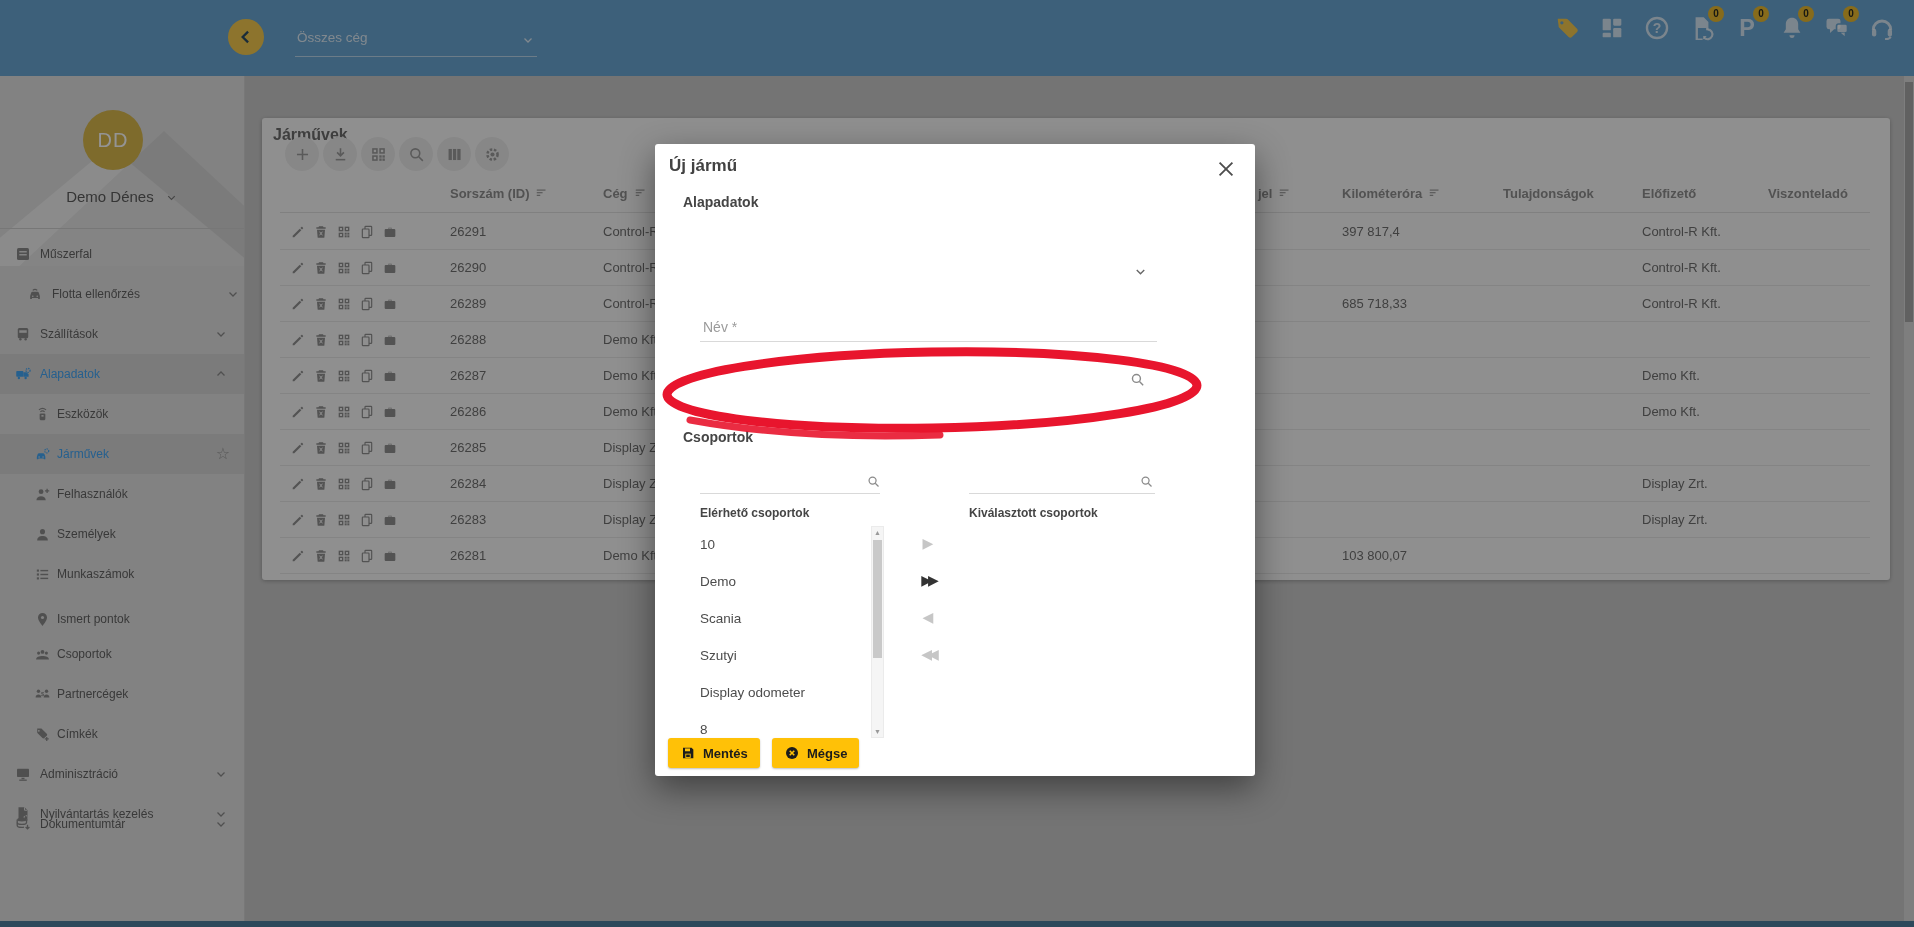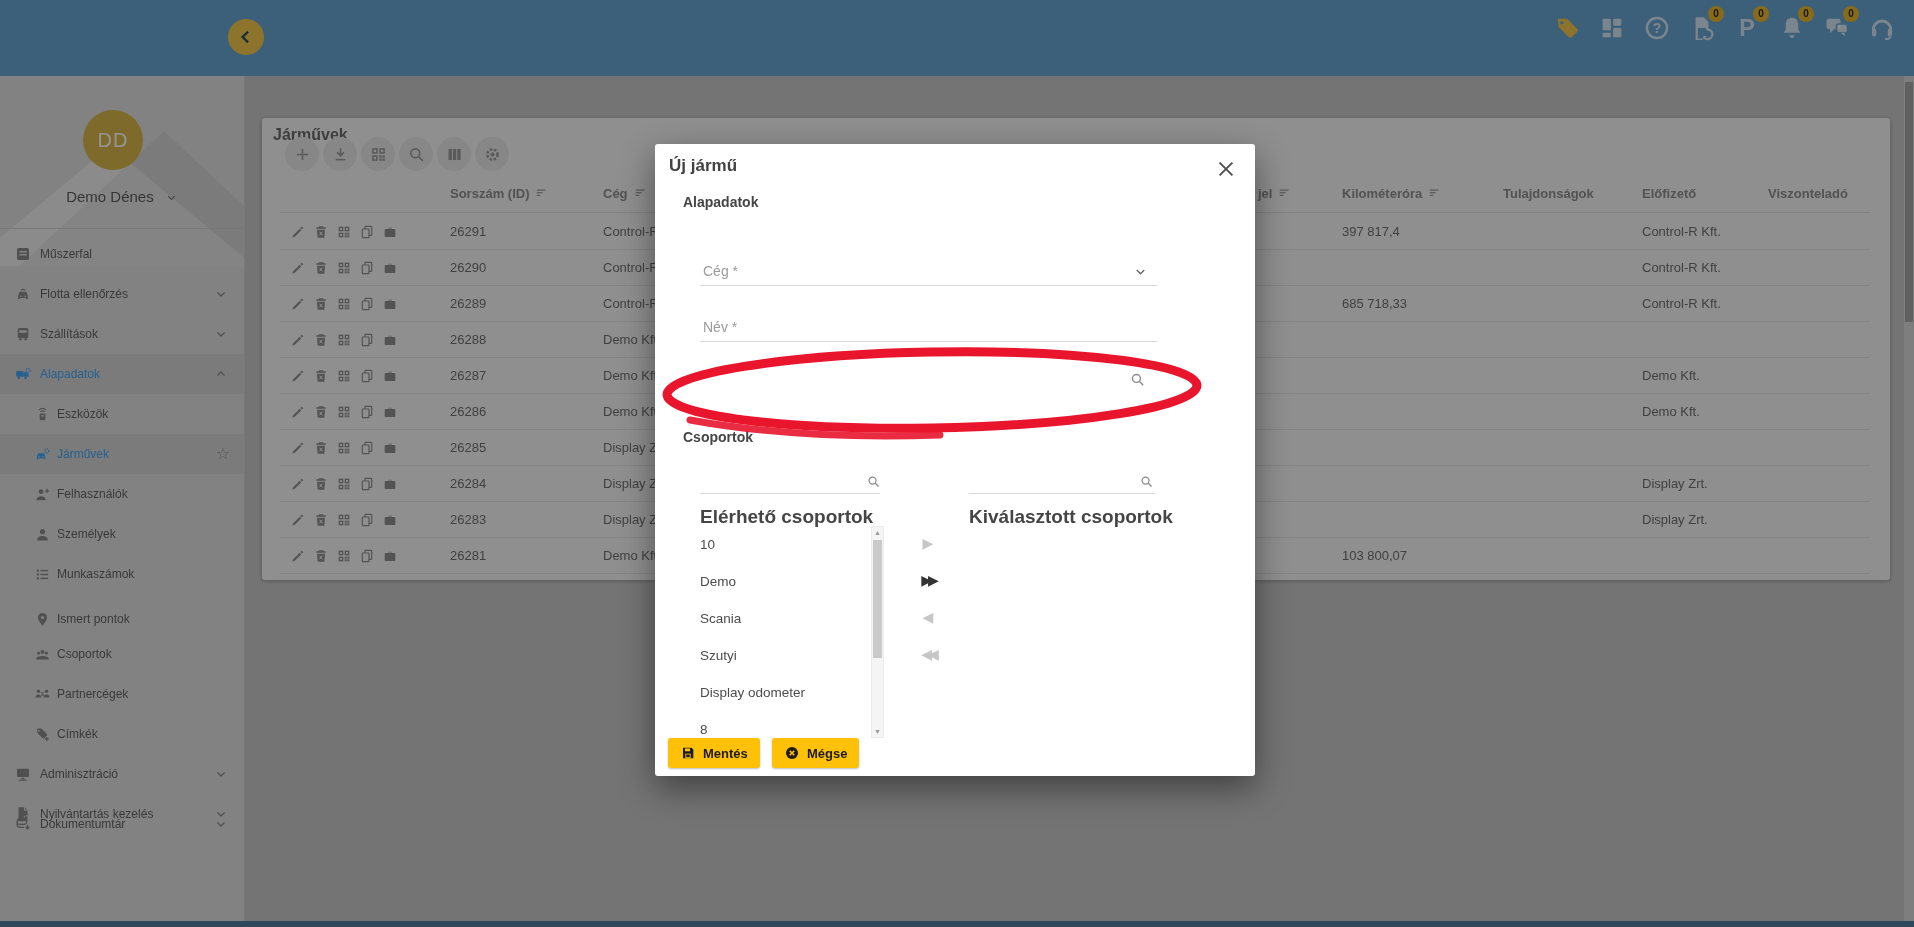--- a/index.html
+++ b/index.html
@@ -89,21 +89,21 @@
     font-size:14px;color:#444;background:transparent;outline:none;padding:0 3px;font-family:inherit}
   .fld::placeholder{color:#9b9b9b;opacity:1}
   .f-ceg{top:112px}.f-nev{top:168px}.f-jarmu{top:224px}
   .fld-chev{position:absolute;left:478px;top:120px;width:15px;height:15px;color:#666;cursor:pointer}
   .fld-search{position:absolute;left:474px;top:227px;width:17px;height:17px;color:#8a8a8a}
   .msearch{position:absolute;height:24px;border:none;border-bottom:1px solid #d9d9d9;background:transparent;
     outline:none;font-size:13px;color:#444;top:326px;font-family:inherit;padding:0 2px}
   .ms-left{left:45px;width:180px}.ms-right{left:314px;width:186px}
   .msq{position:absolute;top:330px;width:15px;height:15px;color:#8a8a8a}
   .msq-left{left:211px}.msq-right{left:484px}
-  .ltitle{position:absolute;top:362px;font-size:19px;font-weight:bold;color:#454545;white-space:nowrap}
+  .ltitle{position:absolute;top:362px;font-size:12px;font-weight:bold;color:#454545;white-space:nowrap}
   .lt-av{left:45px}.lt-sel{left:314px}
   #avail-list{position:absolute;left:45px;top:382px;width:165px;height:208px;overflow:hidden}
   .litem{height:37px;line-height:37px;font-size:13.5px;color:#4c4c4c;cursor:pointer}
   .sbar{position:absolute;left:216px;top:382px;width:13px;height:212px;background:#f5f5f5;border:1px solid #ebebeb}
   .sbar .sarr{position:absolute;left:0;width:11px;text-align:center;font-size:7px;color:#999;cursor:pointer}
   .sa-up{top:2px}.sa-dn{bottom:2px}
   .sbar .thumb2{position:absolute;left:1px;top:13px;width:9px;height:118px;background:#c9c9c9;cursor:pointer}
   .tarrow{position:absolute;left:256px;width:34px;height:26px;text-align:center;font-size:14px;
     color:#c6c6c6;cursor:pointer;line-height:26px}
   .ta-all{letter-spacing:-4px}
@@ -331,20 +331,26 @@
 </svg>
 
 <div class="screen">
 
   <div class="topbar">
     <div class="back-btn">
       <svg class="icn">
           <use href="#i-chev-left"></use>
         </svg>
     </div>
+    <div class="company">
+      <span class="lbl">Összes cég</span>
+      <svg class="icn chev">
+          <use href="#i-chev-down"></use>
+        </svg>
+    </div>
     <div class="top-icons" id="top-icons">
   <div class="tbi accent">
     <svg class="icn">
             <use href="#i-tag"></use>
           </svg>
 
   </div>
 
   <div class="tbi">
     <svg class="icn">
@@ -409,21 +415,21 @@
     <div class="side-div"></div>
     <nav id="nav">
   <div class="nav-item top" style="top: 158px;">
     <svg class="icn nicon">
             <use href="#i-dash"></use>
           </svg>
     <span class="nlabel">Műszerfal</span>
 
   </div>
 
-  <div class="nav-item top" style="top: 198px;">
+  <div class="nav-item top" style="top: 198px; margin-left: 12px;">
     <svg class="icn nicon">
             <use href="#i-car"></use>
           </svg>
     <span class="nlabel">Flotta ellenőrzés</span>
     <svg class="icn nchev">
             <use href="#i-chev-down"></use>
           </svg>
 
   </div>
 
@@ -883,21 +889,20 @@
   <div class="overlay"></div>
 
   <div class="modal">
     <div class="m-title">Új jármű</div>
     <svg class="icn m-close">
         <use href="#i-close"></use>
       </svg>
 
     <div class="msec sec-alap">Alapadatok</div>
 
-    <input class="fld f-ceg" readonly="" placeholder="Cég *" style="">
     <svg class="icn fld-chev">
         <use href="#i-chev-down"></use>
       </svg>
 
     <input class="fld f-nev" placeholder="Név *" style="">
 
     <svg class="icn fld-search">
         <use href="#i-search"></use>
       </svg>
 

